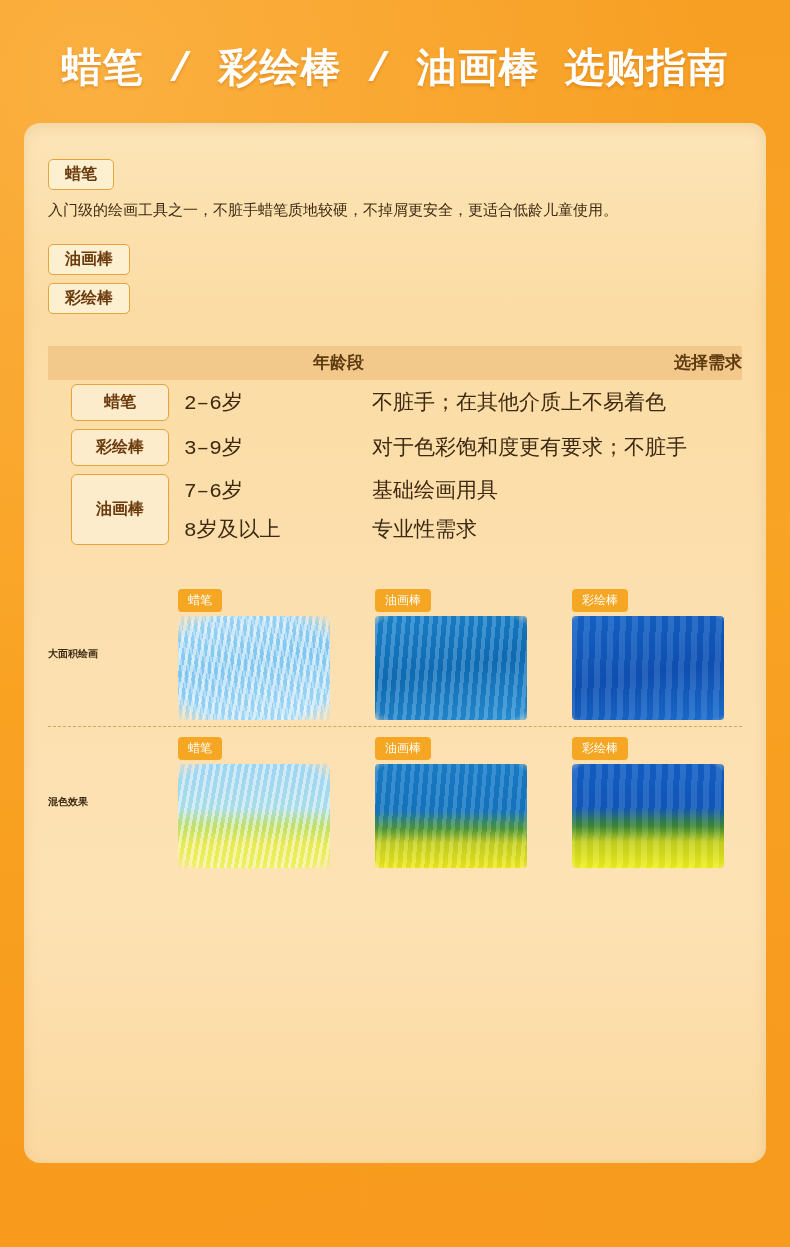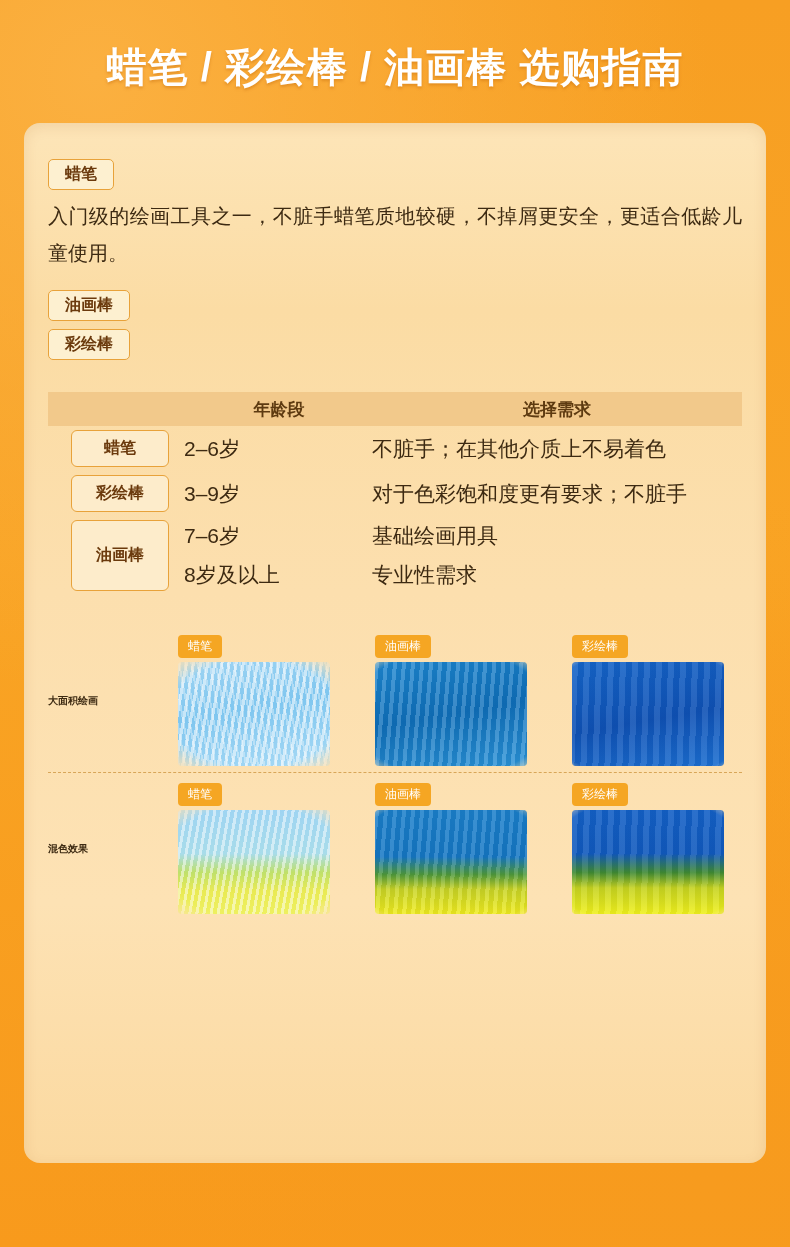--- a/index.html
+++ b/index.html
@@ -14,20 +14,21 @@
     position: relative;
     overflow: hidden;
   }
   .page {
     position: absolute;
     inset: 0;
     background:
       radial-gradient(circle at 12% 6%, #fbb040 0%, rgba(251,176,64,0) 45%),
       radial-gradient(circle at 90% 95%, #f79b1e 0%, rgba(247,155,30,0) 50%),
       linear-gradient(180deg, #f79f23 0%, #f9a424 45%, #f89a1c 100%);
+    font-family: Liberation Mono, monospace;
   }
   .title {
     position: relative;
     text-align: center;
     padding-top: 40px;
     font-size: 40px;
     font-weight: bold;
     color: #ffffff;
     letter-spacing: 1px;
     text-shadow: 0 2px 3px rgba(180,90,0,0.35);
@@ -47,21 +48,21 @@
     background: #fdf0d0;
     border: 1px solid #e8a23a;
     border-radius: 5px;
     color: #6b3a0d;
     font-size: 16px;
     font-weight: bold;
     padding: 4px 16px;
     margin-bottom: 8px;
   }
   .sec-body {
-    font-size: 20px;
+    font-size: 15px;
     line-height: 1.85;
     color: #3d2a12;
     margin: 0 0 18px 0;
     text-align: justify;
   }
   
   .tbl {
     margin-top: 24px;
     width: 100%;
     border-collapse: collapse;
@@ -72,21 +73,21 @@
     padding: 0;
   }
   .tbl-head {
     background: #f2c98b;
   }
   .tbl-head th {
     height: 34px;
     font-size: 17px;
     font-weight: bold;
     color: #5d3a10;
-    text-align: center;
+    text-align: right;
   }
   .col-label { width: 136px; }
   .col-age { width: 180px; }
   .hdr-pad-age { padding-left: 10px !important; }
   .hdr-pad-need { padding-left: 8px !important; }
   .row-label-cell {
     padding: 4px 0 4px 8px !important;
   }
   .row-chip {
     display: block;

